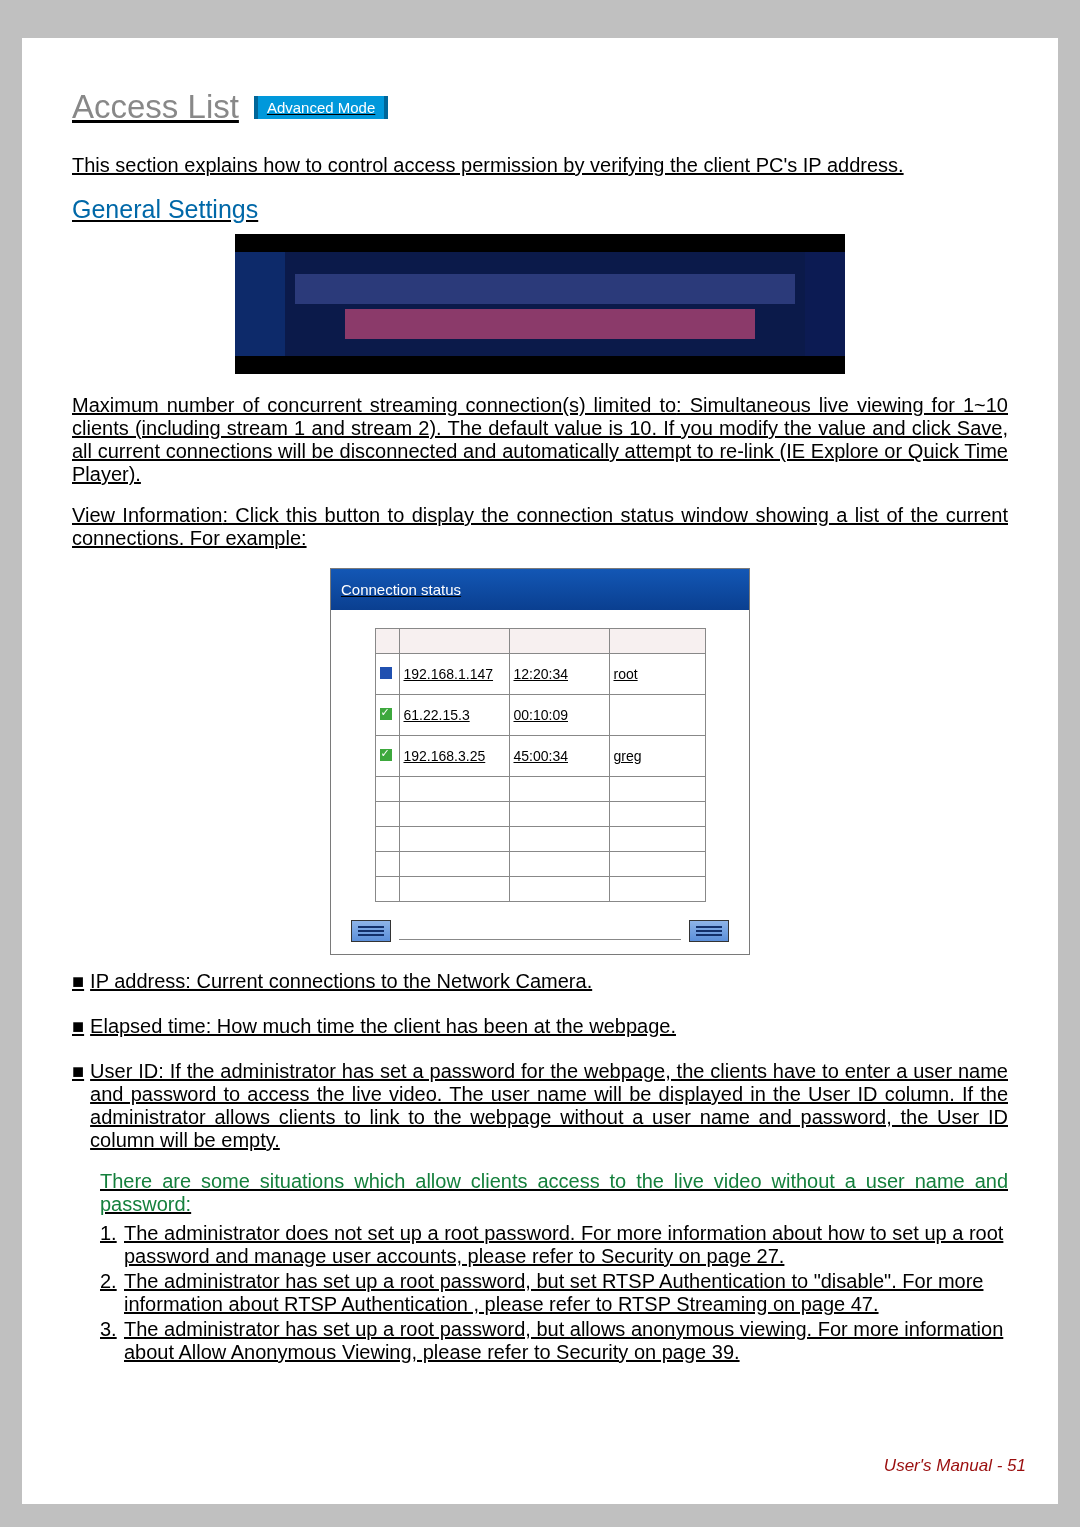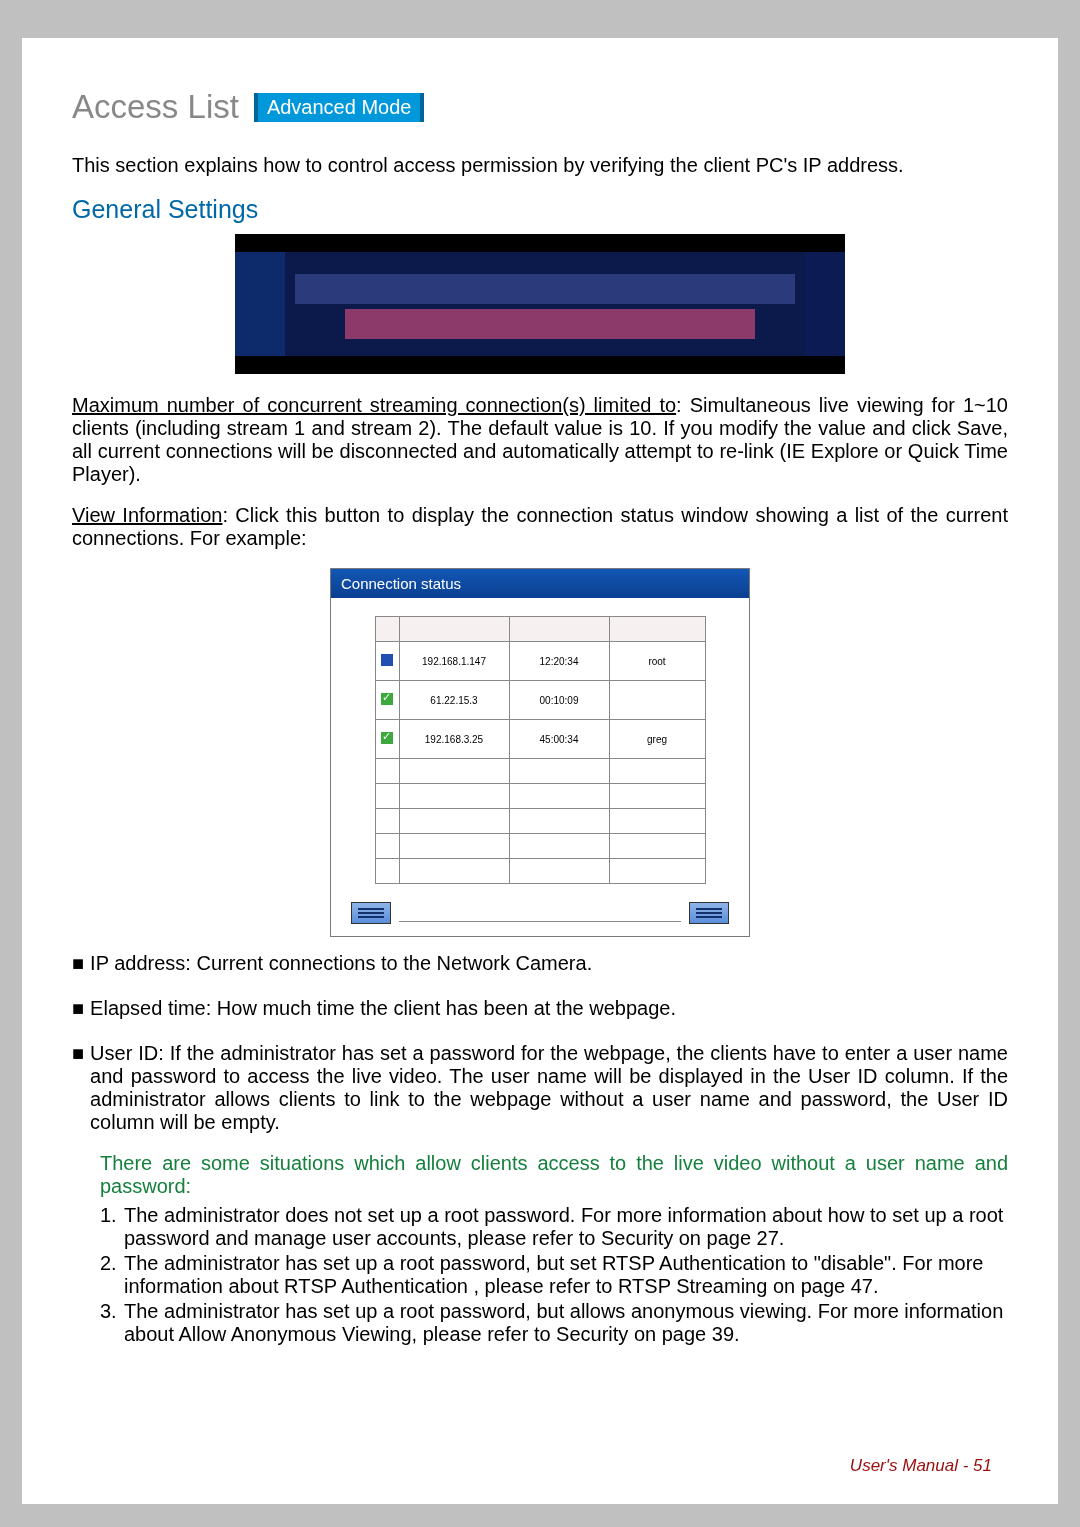--- a/index.html
+++ b/index.html
@@ -28,36 +28,37 @@
       color: #ffffff;
       font-style: italic;
       font-weight: bold;
       font-size: 19px;
       letter-spacing: 0.5px;
       background: #c0c0c0;
       height: 60px;
     }
     .content {
       padding: 50px 50px 20px 50px;
+      text-decoration: underline;
     }
     .title-row {
       display: flex;
       align-items: center;
       gap: 15px;
       margin-bottom: 28px;
     }
     .page-title {
       color: #888888;
       font-size: 33px;
       font-weight: normal;
     }
     .mode-badge {
       background: #0098db;
       color: #ffffff;
-      font-size: 20px;
+      font-size: 15px;
       padding: 3px 9px;
       border-left: 4px solid #006699;
       border-right: 4px solid #006699;
     }
     .intro {
       font-size: 20px;
       color: #000000;
       margin-bottom: 40px;
     }
     .section-heading {
@@ -115,34 +116,33 @@
     }
     .conn-window {
       width: 420px;
       margin: 0 auto 15px auto;
       border: 1px solid #7a7a7a;
       background: #ffffff;
     }
     .conn-titlebar {
       background: linear-gradient(#1357b5, #0a3f90);
       color: #ffffff;
-      padding: 6px 10px;
+      padding: 12px 10px;
       font-size: 15px;
     }
     .conn-body {
       padding: 18px 14px 12px 14px;
     }
     .conn-table {
       border-collapse: collapse;
       margin: 0 auto;
     }
     .conn-table td, .conn-table th {
       border: 1px solid #888;
-      font-size: 10px;
-      text-align: center;
+      font-size: 14px;
       height: 19px;
       padding: 12px 4px;
     }
     .conn-table th {
       background: #f7f0f0;
       font-weight: normal;
     }
     .col-status { width: 24px; }
     .col-ip { width: 110px; }
     .col-time { width: 100px; }
@@ -231,21 +231,21 @@
     }
     .numbered .num {
       min-width: 24px;
     }
     .numbered .ntext {
       flex: 1;
     }
     .footer {
       position: absolute;
       bottom: 28px;
-      right: 66px;
+      right: 32px;
       color: #9a0e0e;
       font-style: italic;
       font-size: 17px;
     }
   </style>
 </head>
 <body>
 
 <div class="page">
 

